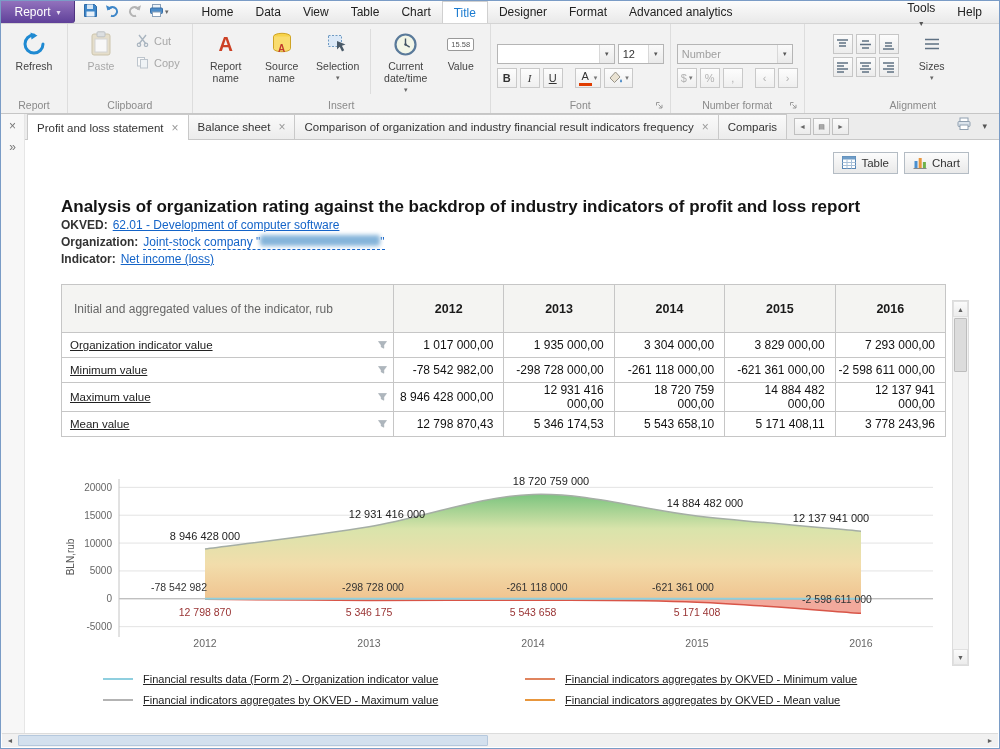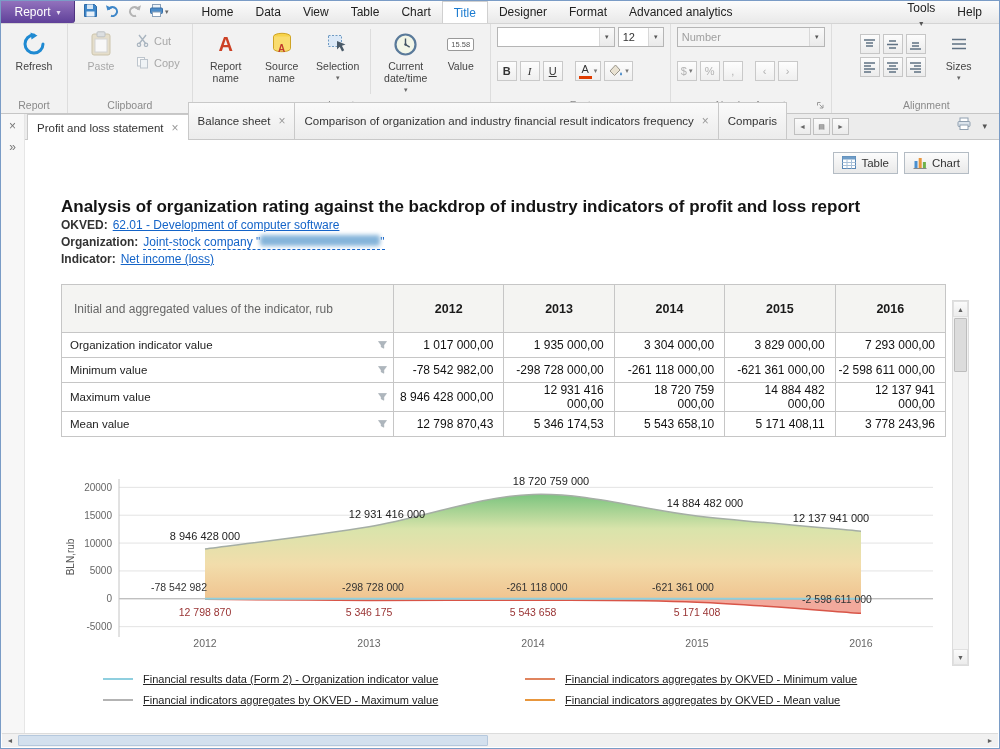--- a/index.html
+++ b/index.html
@@ -18,60 +18,60 @@
   .menu-tab { padding:0 11px; display:flex; align-items:center; gap:4px; font-size:12px; color:#222; cursor:default; }
   .menu-tab.active { background:#fff; color:#1b7bd0; border:1px solid #d0d0d0; border-bottom:none; }
   .menu-tab.push { margin-left:auto;flex-direction:column; }
   .mcaret { font-size:8px; color:#555; }
 
   
   .ribbon { height:90px; background:#f2f2f2; border-bottom:1px solid #c6c6c6; display:flex; align-items:stretch; }
   .rgroup { display:flex; flex-direction:column; padding:3px 6px 0 6px; }
   .rgroup + .rgroup { border-left:1px solid #dddddd; }
   .rg-content { flex:1; display:flex; align-items:flex-start; gap:2px; }
-  .rg-content.col { flex-direction:column; gap:14px; }
+  .rg-content.col { flex-direction:column; gap:4px;margin-top:17px; }
   .rg-label { height:17px; font-size:10.5px; color:#8a8a8a; display:flex; align-items:center; justify-content:center; position:relative; padding:0 10px; }
   .launcher { position:absolute; right:0; bottom:3px; line-height:0; }
   .bigbtn { width:54px; min-height:64px; display:flex; flex-direction:column; align-items:center; padding-top:3px; gap:2px; font-size:10.5px; color:#444; text-align:center; border-radius:2px; cursor:default; }
   .bigbtn .bb-icon { height:28px; display:flex; align-items:center; justify-content:center; }
   .bigbtn .bb-label { line-height:1.15; }
   .bigbtn .caret { font-size:7px; color:#666; }
   .bigbtn.disabled { color:#a8a8a8; }
   .bigbtn.disabled .bb-icon { opacity:.5; }
   .stack { display:flex; flex-direction:column; gap:2px; padding-top:4px; }
   .smallbtn { height:20px; display:flex; align-items:center; gap:5px; font-size:11px; color:#444; padding:0 6px; cursor:default; }
   .smallbtn.disabled { color:#a8a8a8; }
   .smallbtn.disabled svg { opacity:.6; }
   .icon-a { color:#cc4125; font-size:20px; font-weight:bold; line-height:1; }
   .icon-value { font-size:7.5px; border:1px solid #999; padding:1px 3px; color:#555; background:#fff; border-radius:2px; }
   .frow { display:flex; align-items:center; gap:3px; }
   .combo { height:20px; border:1px solid #b5b5b5; background:#fff; display:flex; align-items:center; font-size:11px; padding-left:4px; color:#333; }
   .combo .ccaret { margin-left:auto; width:15px; height:100%; display:flex; align-items:center; justify-content:center; border-left:1px solid #d8d8d8; background:linear-gradient(#fafafa,#eaeaea); font-size:7px; color:#555; }
   .combo.disabled { background:#f4f4f4; color:#a0a0a0; }
-  .w118 { width:118px; } .w46 { width:46px; } .w132 { width:148px; }
+  .w118 { width:118px; } .w46 { width:46px; } .w132 { width:116px; }
   .tbtn { min-width:20px; height:20px; border:1px solid #c9c9c9; background:linear-gradient(#fdfdfd,#efefef); font-size:11px; color:#333; display:inline-flex; align-items:center; justify-content:center; gap:2px; padding:0 3px; cursor:default; }
   .tbtn.disabled { color:#b2b2b2; }
   .tbtn .caret { font-size:7px; color:#777; }
   .tbtn .b { font-weight:bold; }
   .tbtn .i { font-style:italic; font-family:"Liberation Serif", serif; }
   .tbtn .u { text-decoration:underline; }
   .fc { display:flex; flex-direction:column; align-items:center; line-height:1; }
   .fc-bar { width:13px; height:3px; background:#e03c00; margin-top:1px; }
   .gap6 { width:6px; }
   .align-grid { display:grid; grid-template-columns:repeat(3,20px); grid-auto-rows:20px; gap:3px; margin-top:7px; }
   .mini { border:1px solid #c6c6c6; background:linear-gradient(#fcfcfc,#ececec); display:flex; align-items:center; justify-content:center; cursor:default; }
   .vdiv { width:1px; background:#dddddd; align-self:stretch; margin:2px 3px; }
 
   
   .workspace { display:flex; height:620px; }
   .left-strip { width:24px; background:#f7f7f7; border-right:1px solid #e6e6e6; display:flex; flex-direction:column; align-items:center; padding-top:4px; gap:5px; }
   .strip-btn { width:16px; height:16px; display:flex; align-items:center; justify-content:center; color:#777; font-size:12px; cursor:default; }
   .main { flex:1; position:relative; display:flex; flex-direction:column; min-width:0; }
   .tabbar { height:26px; background:#ececec; border-bottom:1px solid #c8c8c8; display:flex; align-items:flex-end; padding-left:2px; }
-  .doc-tab { height:37px; display:flex; align-items:center; padding:0 9px; font-size:11.5px; color:#333; border:1px solid #c9c9c9; border-bottom:none; background:linear-gradient(#fafafa,#ececec); margin-right:-1px; white-space:nowrap; cursor:default; }
+  .doc-tab { height:25px; display:flex; align-items:center; padding:0 9px; font-size:11.5px; color:#333; border:1px solid #c9c9c9; border-bottom:none; background:linear-gradient(#fafafa,#ececec); margin-right:-1px; white-space:nowrap; cursor:default; }
   .doc-tab.active { background:#fff; height:26px; margin-bottom:-1px; position:relative; z-index:2;margin-top:26px; }
   .doc-tab.truncated { max-width:74px; overflow:hidden; }
   .dt-close { margin-left:8px; color:#999; font-size:12px; line-height:1; }
   .tab-controls { display:flex; align-items:center; gap:2px; margin:0 0 4px 8px; }
   .tc-btn { width:17px; height:17px; border:1px solid #c0c0c0; background:linear-gradient(#fbfbfb,#ebebeb); font-size:7px; color:#666; display:flex; align-items:center; justify-content:center; cursor:default; }
   .tab-right { margin-left:auto; display:flex; align-items:center; gap:10px; padding-right:12px; margin-bottom:5px; }
   .tab-right .caret { font-size:9px; color:#555; }
 
   
   .content { position:relative; height:594px; overflow:hidden; background:#fff; padding:14px 20px 0 36px; }
@@ -84,21 +84,21 @@
   .meta-link { color:#1464c8; text-decoration:underline; cursor:pointer; }
   .meta-link.dashed { text-decoration:none; border-bottom:1px dashed #1464c8; }
   .redacted { display:inline-block; width:120px; height:11px; background:#85b4da; border-radius:2px; filter:blur(2px); vertical-align:baseline; }
 
   .data-table { border-collapse:collapse; width:885px; margin-top:16px; table-layout:fixed; }
   .data-table th, .data-table td { border:1px solid #c6c6c6; }
   .data-table thead th { background:#f4f4f2; height:48px; }
   .t-corner { width:332px; text-align:left; padding-left:12px; color:#666; font-weight:normal; font-size:12px; }
   .t-year { font-weight:bold; text-align:center; color:#1a1a1a; font-size:12.5px; }
   .data-table tbody td { height:25px; background:#fff; }
-  .t-label { font-size:11.5px; color:#222; padding:0 16px 0 8px; position:relative; }
+  .t-label { font-size:11.5px; color:#222; padding:0 16px 0 8px; position:relative;text-decoration:underline; }
   .t-funnel { position:absolute; right:5px; top:50%; transform:translateY(-50%); line-height:0; }
   .t-num { text-align:right; padding-right:10px; font-size:12px; color:#111;margin-left:29px; }
 
   .chart { margin-top:34px; display:block; }
   .legend { margin:10px 0 0 42px; display:grid; grid-template-columns:422px auto; row-gap:9px;text-decoration:underline; }
   .legend-item { display:flex; align-items:center; gap:10px; }
   .legend-swatch { width:30px; height:2px; flex:0 0 auto; }
   .legend-label { font-size:11px; color:#222; }
 
   

